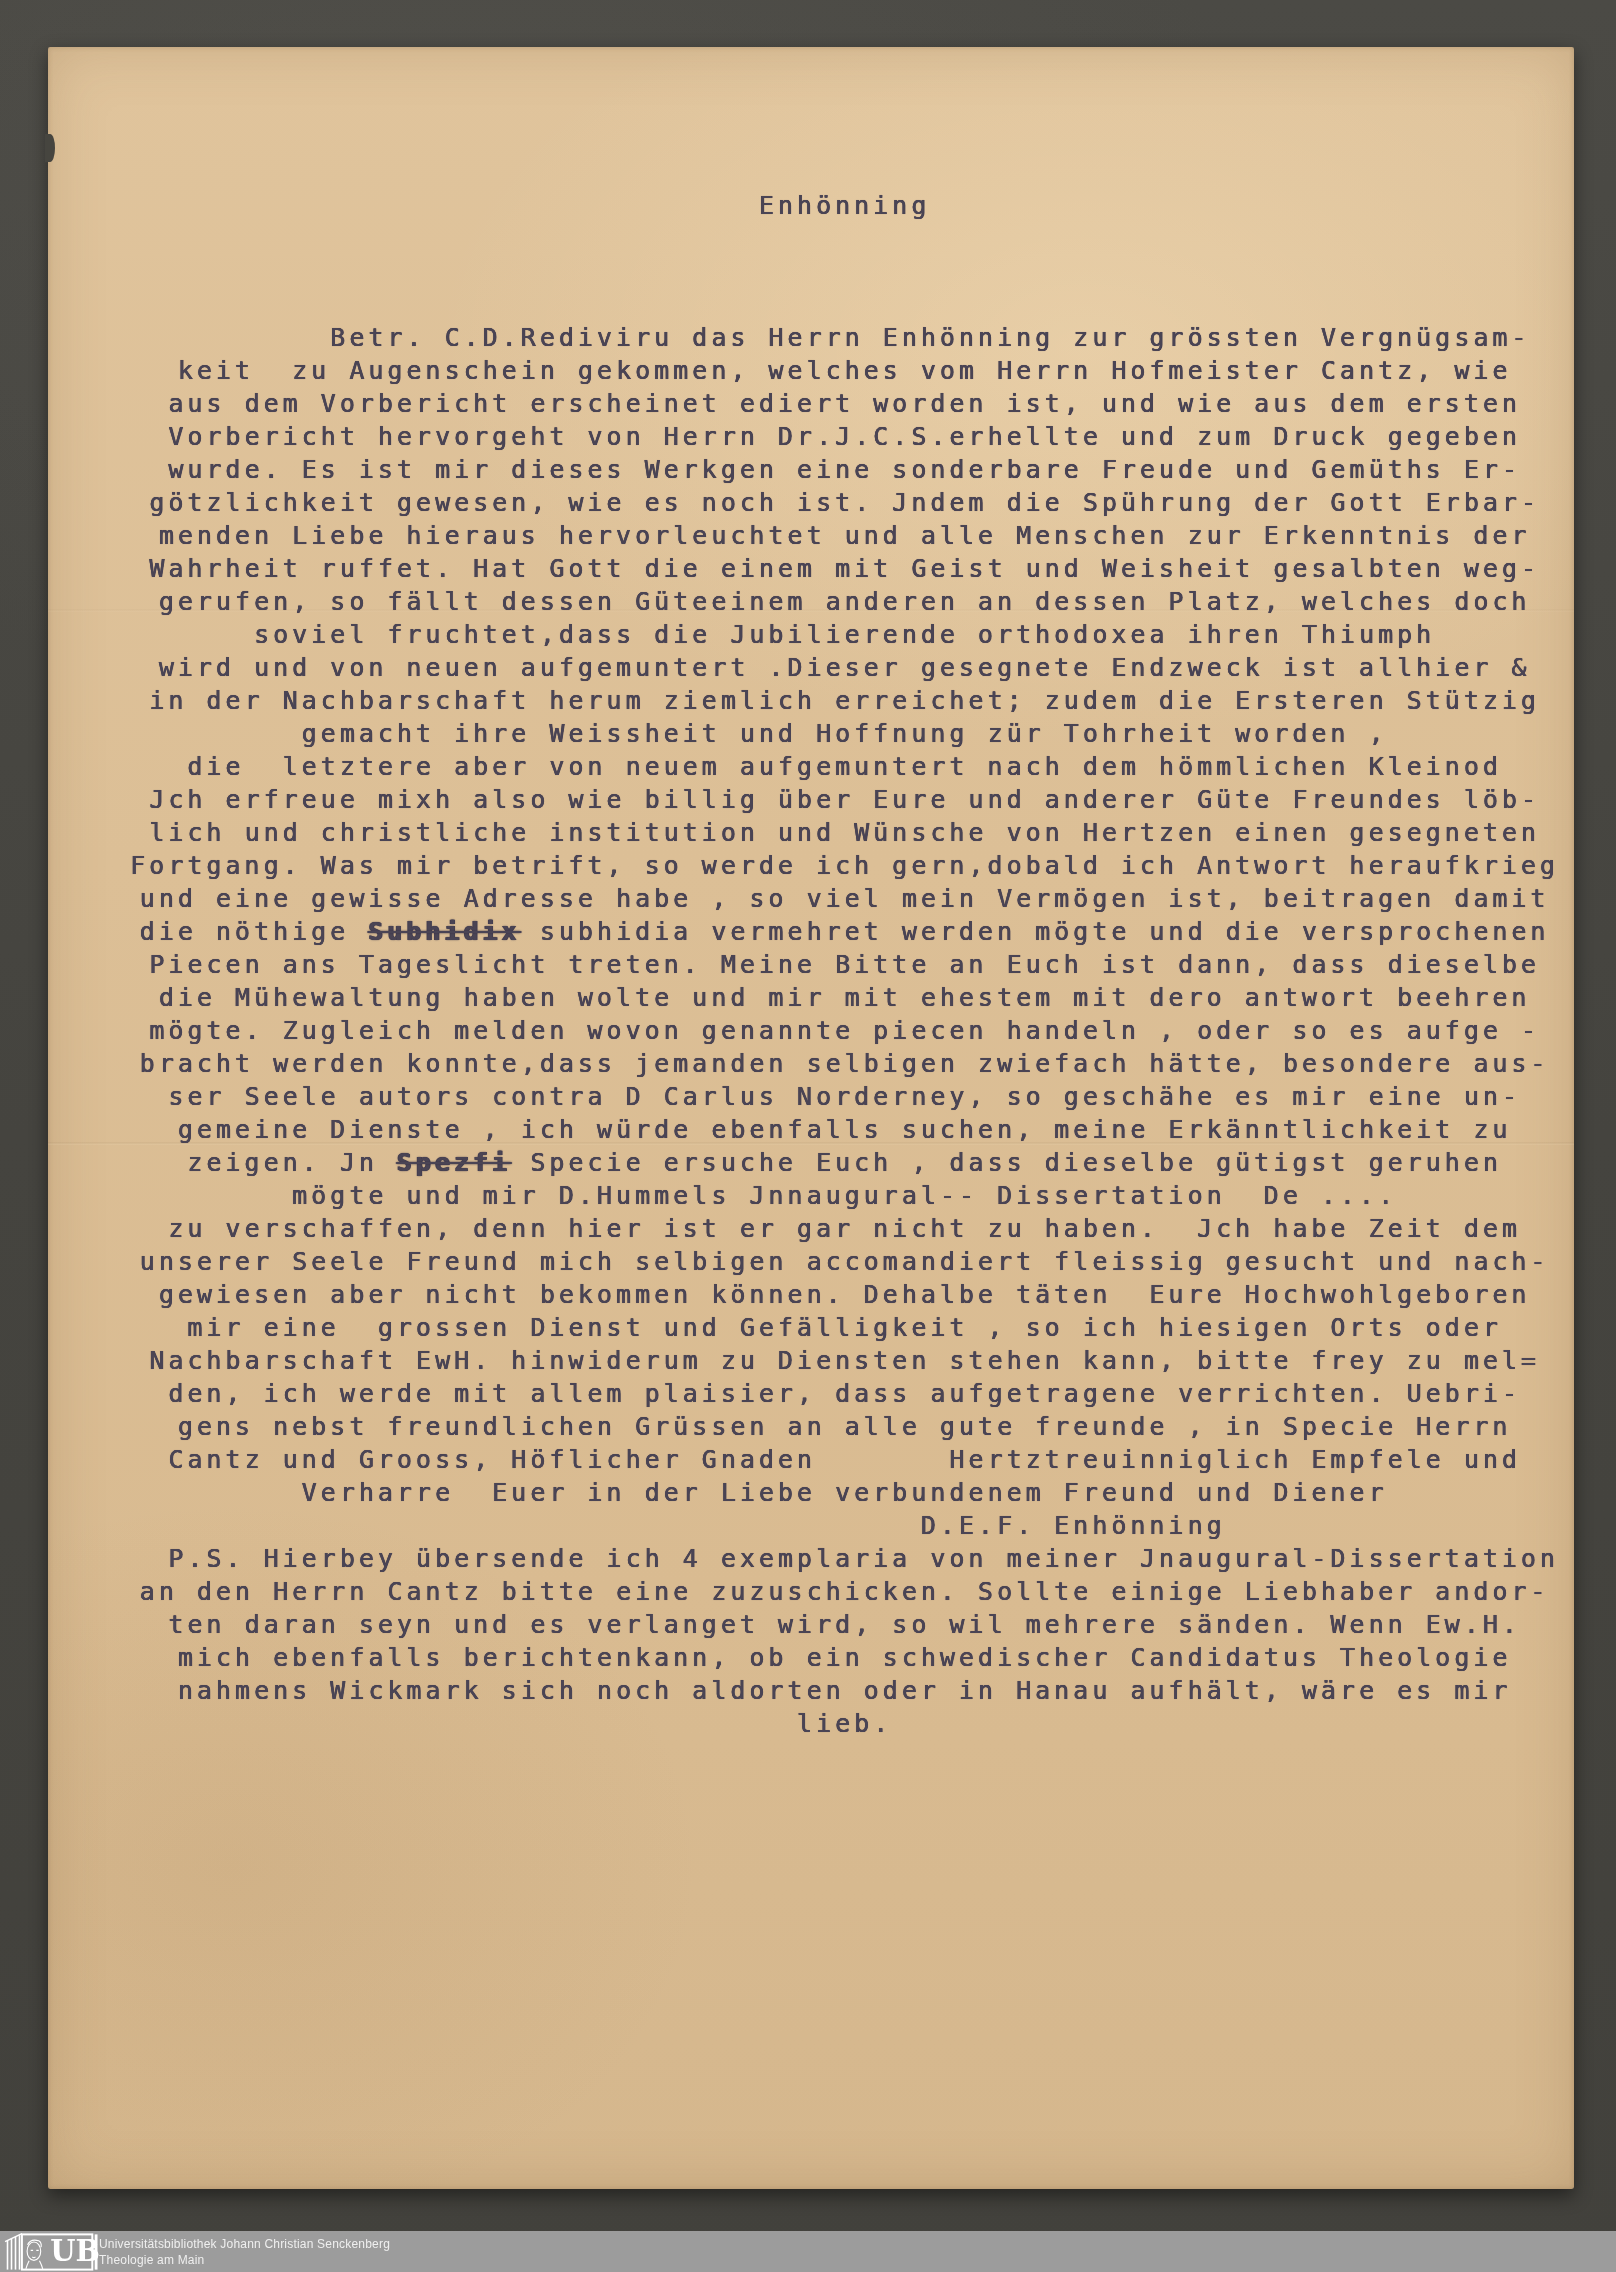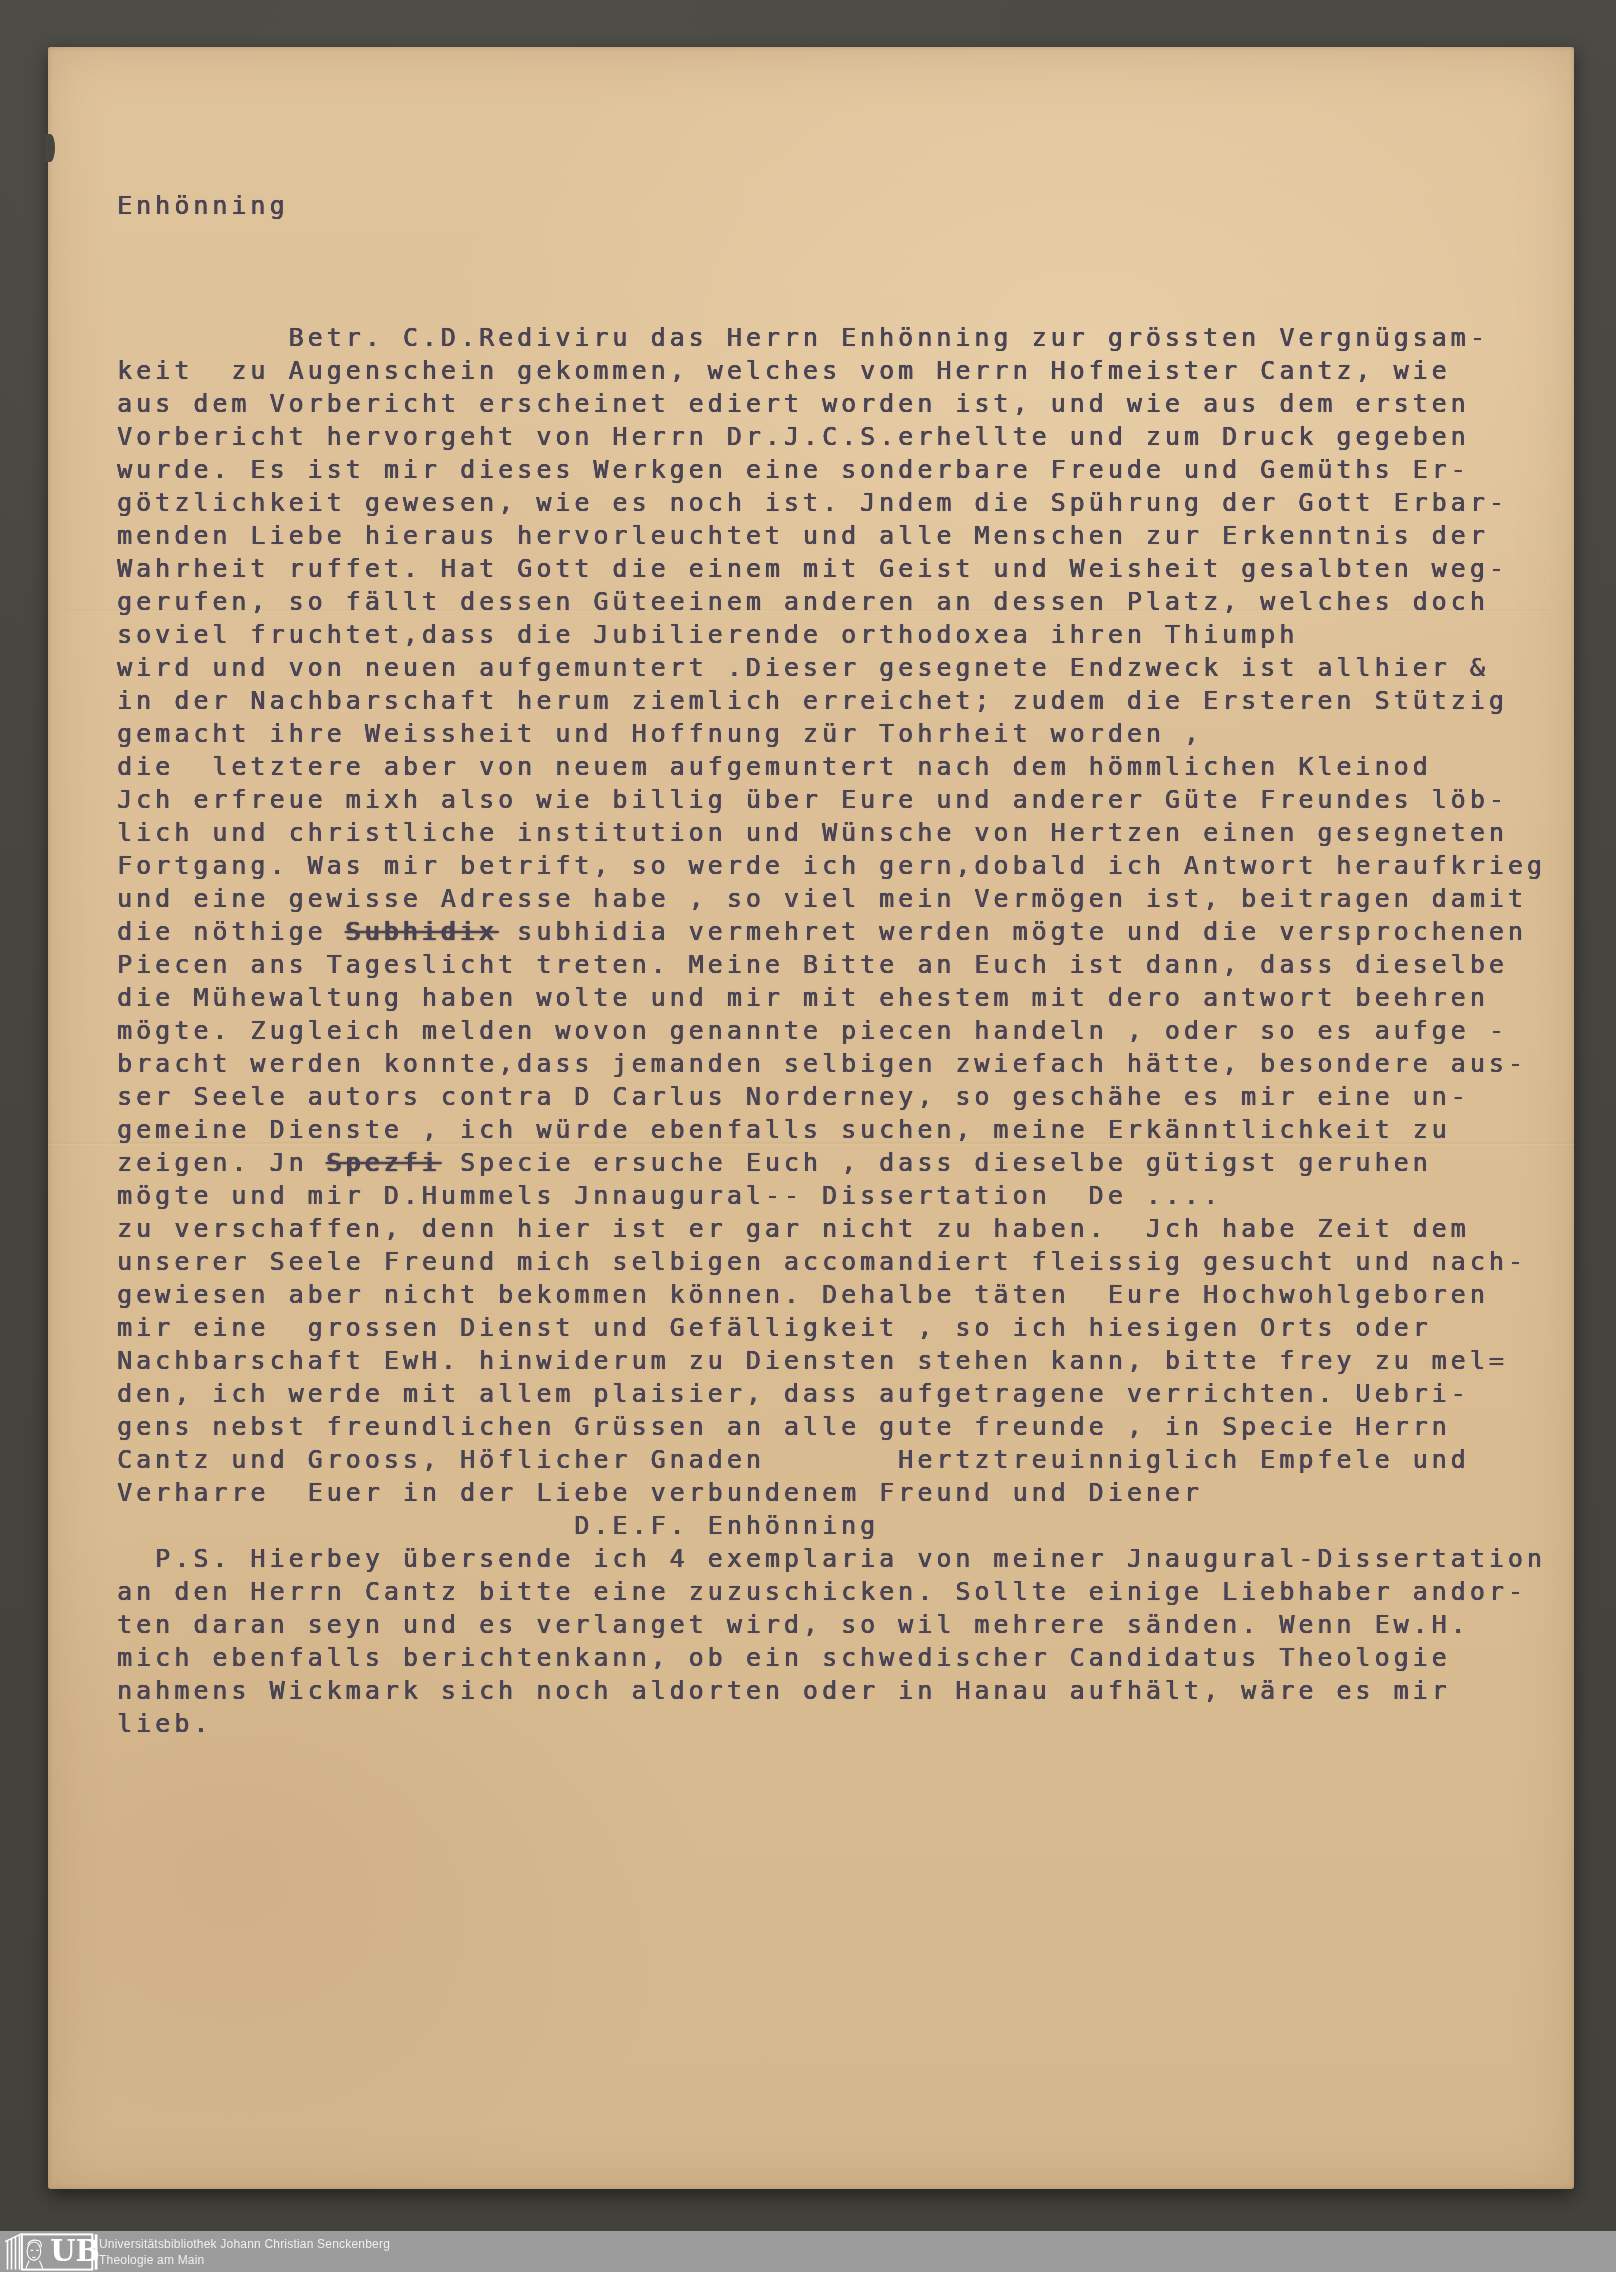--- a/index.html
+++ b/index.html
@@ -51,23 +51,23 @@
     position:absolute;
     left:69px; top:76px;
     width:1455px;
     color:#4a4454;
     font-size:25px;
     letter-spacing:4px;
     line-height:33px;
     white-space:pre;
     text-shadow:0.5px 0 0 currentColor, 0 0.3px 0 currentColor, 0 0 0.8px rgba(62,55,72,.55);
   }
-  .tline{ min-height:33px; }
+  .tline{ min-height:33px;text-align:center; }
   .struck{
-    font-weight:normal;
+    font-weight:bold;
     text-decoration:line-through;
     text-decoration-thickness:2.4px;
     text-shadow:0 0 1.6px rgba(58,50,70,.85), 0.8px 0 0 currentColor, -0.8px 0 0 currentColor;
   }
   
   .footer{
     position:absolute;
     left:0; top:2231px;
     width:1616px; height:42px;
     background:#9c9c9c;

